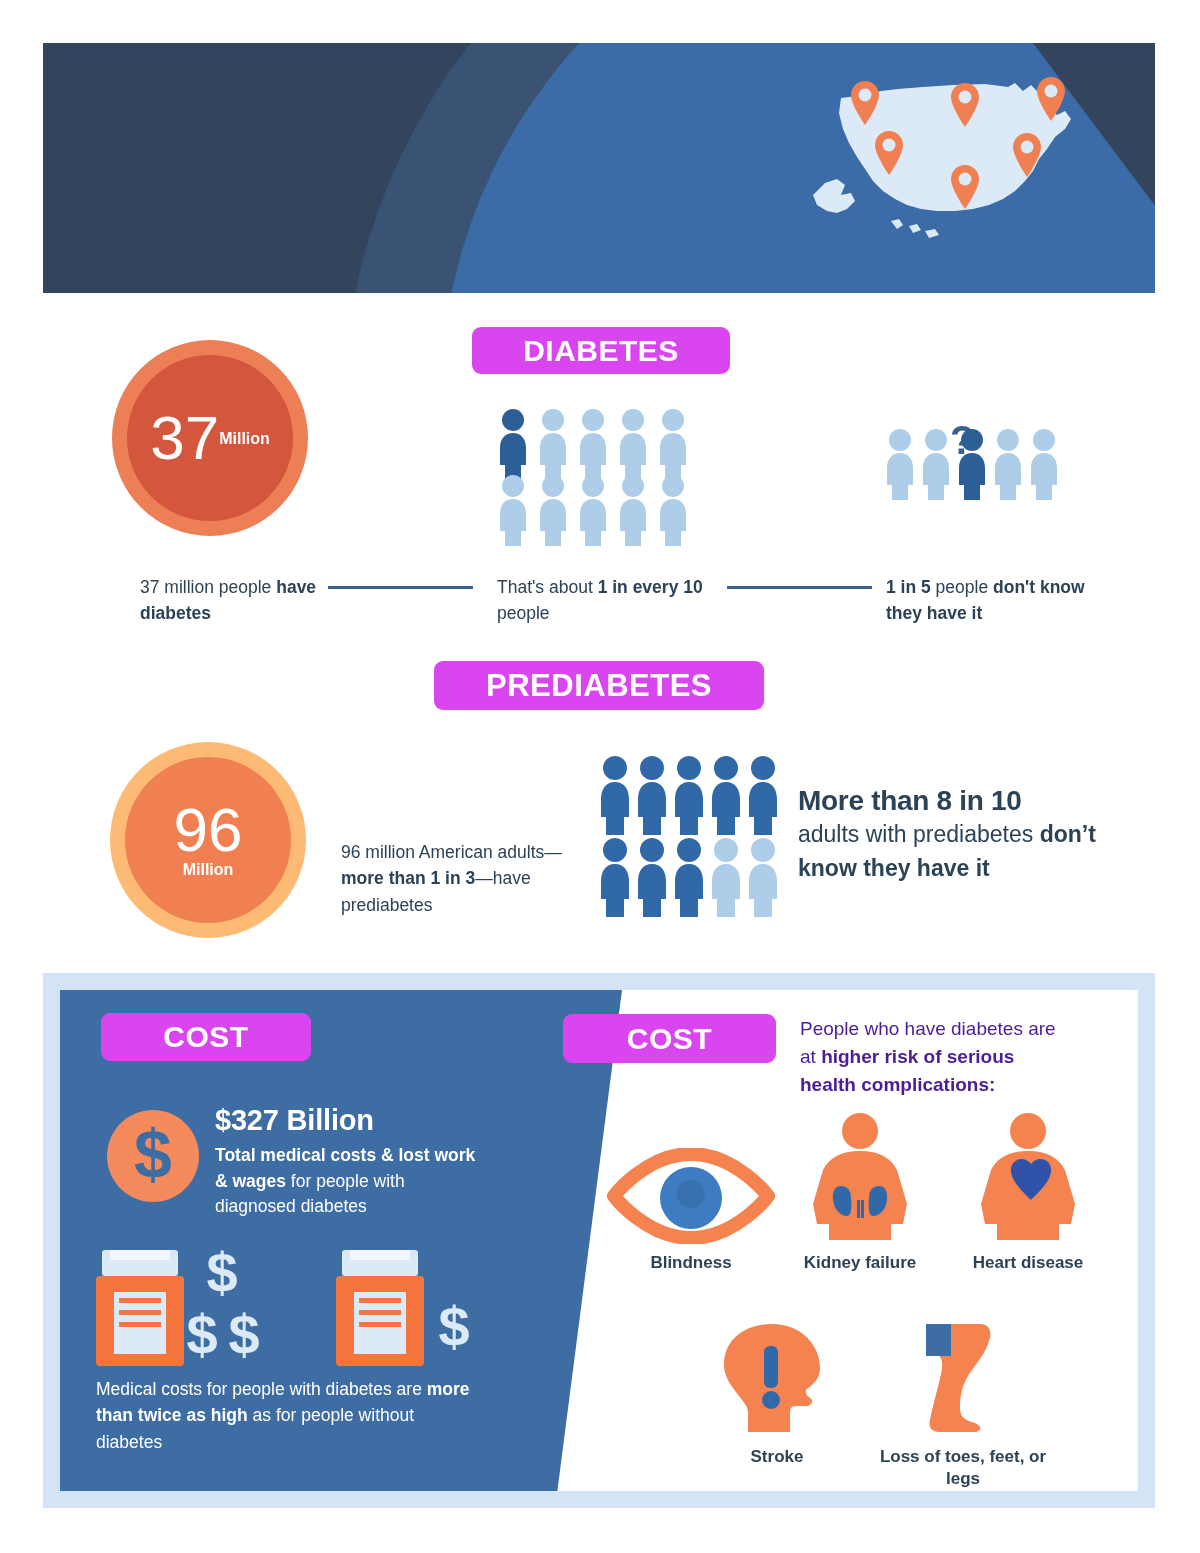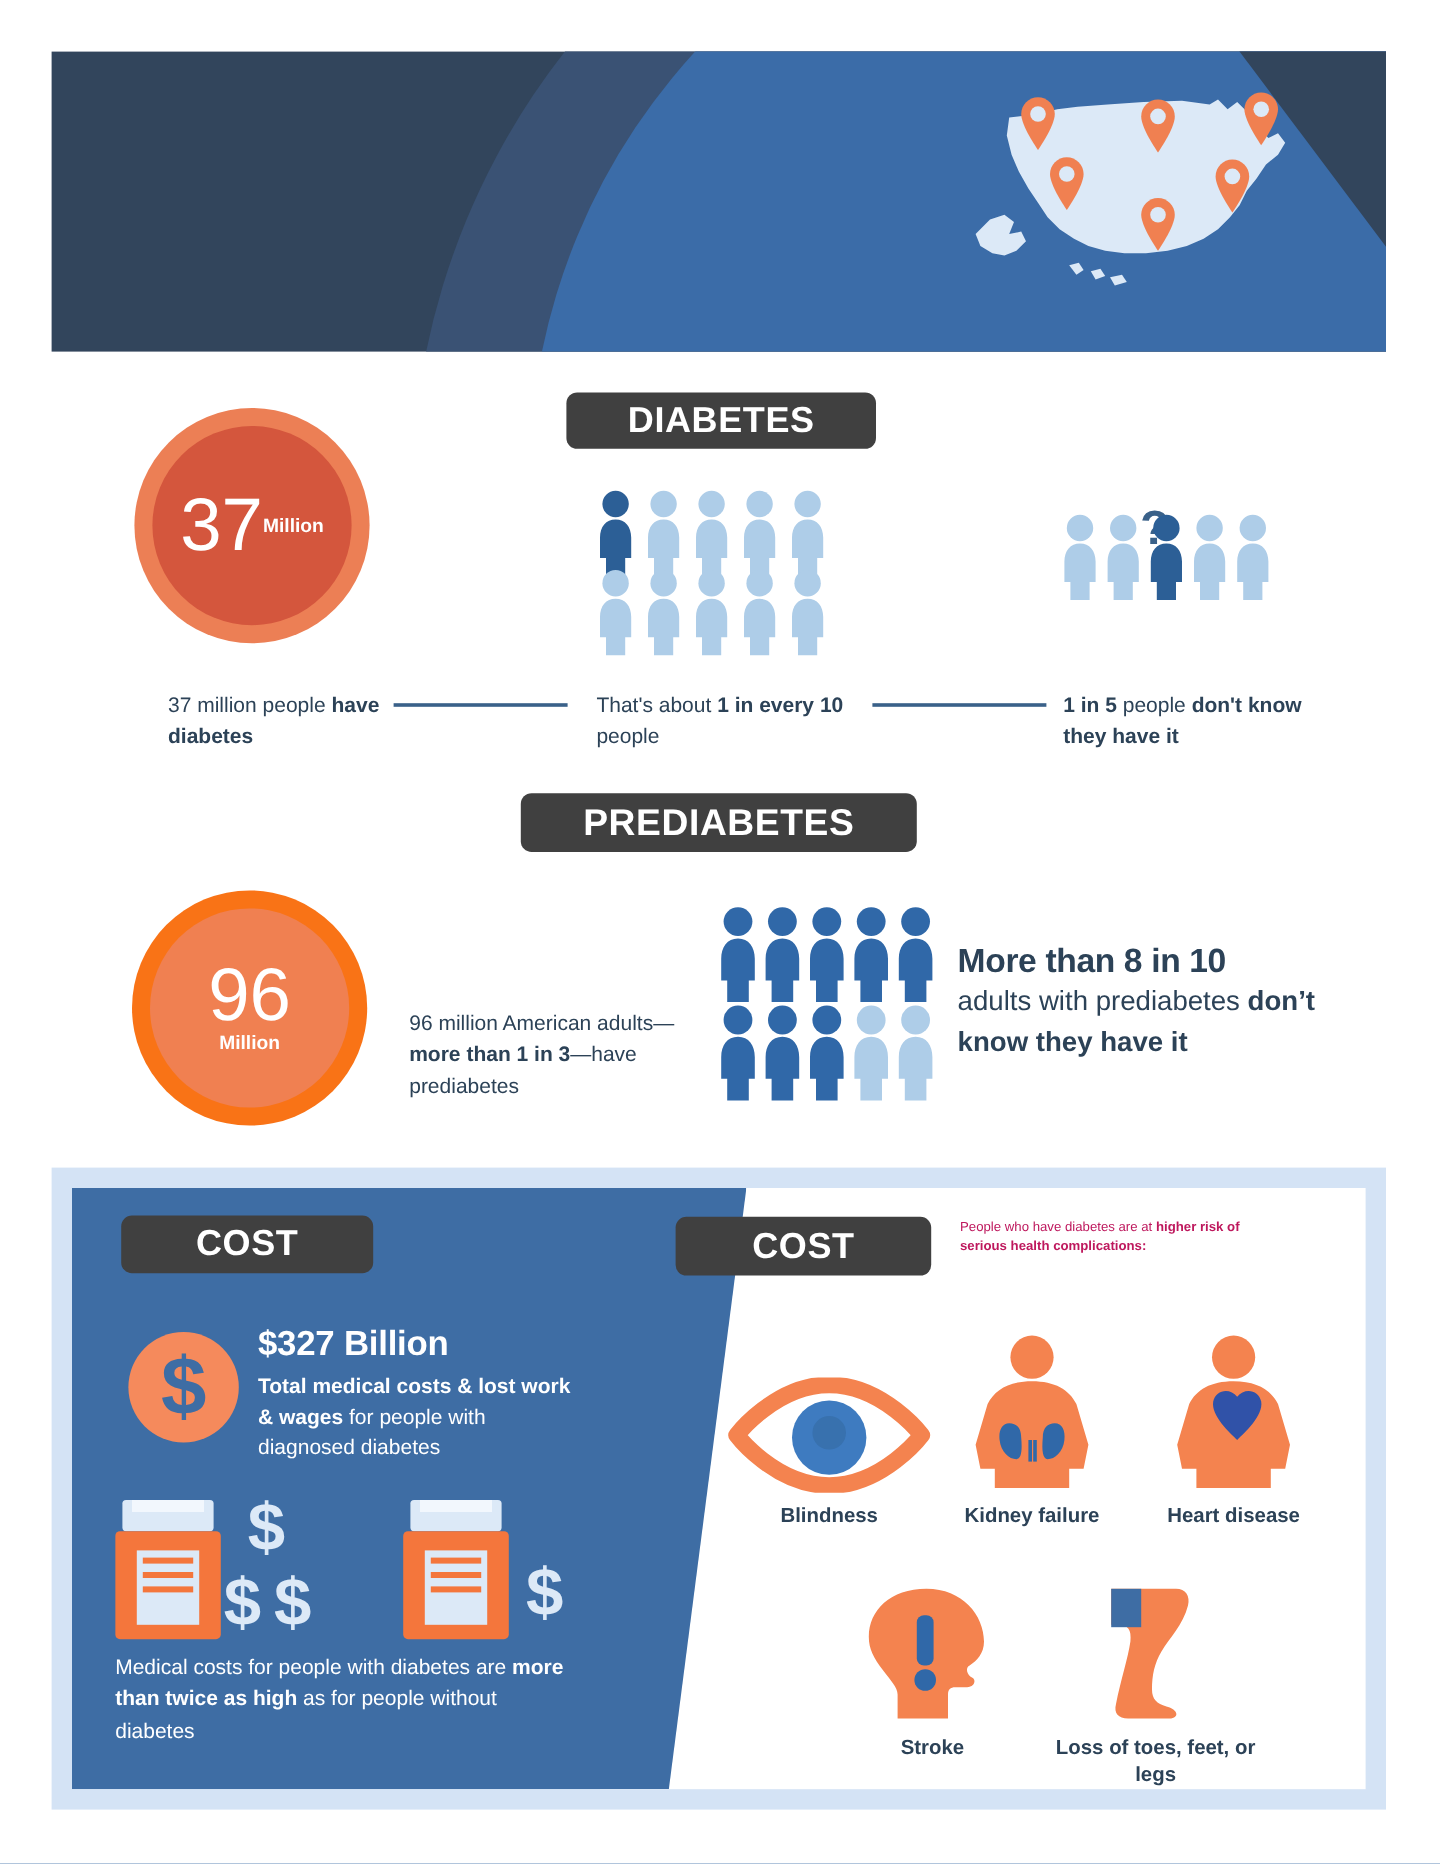--- a/index.html
+++ b/index.html
@@ -33,21 +33,21 @@
     letter-spacing:-0.5px; line-height:1.0;
   }
   .hdr-sub {
     font-size:26px; font-weight:bold; color:#F08051;
     letter-spacing:0.3px; margin-top:14px;
   }
   .hdr-map { position:absolute; left:760px; top:20px; z-index:6; }
 
   
   .pill {
-    background:#404040; color:#ffffff; border-radius:9px;
+    background:#d946ef; color:#ffffff; border-radius:9px;
     font-weight:bold; text-align:center;
     display:flex; align-items:center; justify-content:center;
   }
 
   
   .diab-pill {
     position:absolute; left:472px; top:327px; width:258px; height:47px;
     font-size:30px; letter-spacing:0.5px;
   }
   .ring-37 {
@@ -80,21 +80,21 @@
     font-size:40px; font-weight:bold; color:#3A6189;
   }
 
   
   .pre-pill {
     position:absolute; left:434px; top:661px; width:330px; height:49px;
     font-size:31px; letter-spacing:0.5px;
   }
   .ring-96 {
     position:absolute; left:110px; top:742px; width:196px; height:196px;
-    border-radius:50%; background:#f97316;
+    border-radius:50%; background:#fdba74;
     display:flex; align-items:center; justify-content:center;
   }
   .ring-96-inner {
     width:166px; height:166px; border-radius:50%; background:#F08051;
     display:flex; flex-direction:column; align-items:center; justify-content:center;
   }
   .cap-96 { position:absolute; left:341px; top:839px; width:230px; }
   .fig-grid-pre { position:absolute; left:598px; top:755px; }
   .pre-right { position:absolute; left:798px; top:785px; width:300px; }
   .pre-head {
@@ -143,21 +143,21 @@
   }
   .cost-foot b { font-weight:bold; }
 
   
   .risks-pill {
     position:absolute; left:563px; top:1014px; width:213px; height:49px;
     font-size:30px; letter-spacing:0.5px;
   }
   .risks-intro {
     position:absolute; left:800px; top:1015px; width:270px;
-    font-size:11px; color:#be185d; line-height:1.47;
+    font-size:19px; color:#4c1d95; line-height:1.47;
   }
   .risks-intro b { font-weight:bold; }
   .risk-item { position:absolute; text-align:center; }
   .risk-label {
     font-size:17px; font-weight:bold; color:#2C4257;
     line-height:1.3; margin-top:8px;
   }
   .risk-icon { display:flex; align-items:flex-end; justify-content:center; }
 
   .risk-blindness { left:606px; top:1148px; width:170px; }

